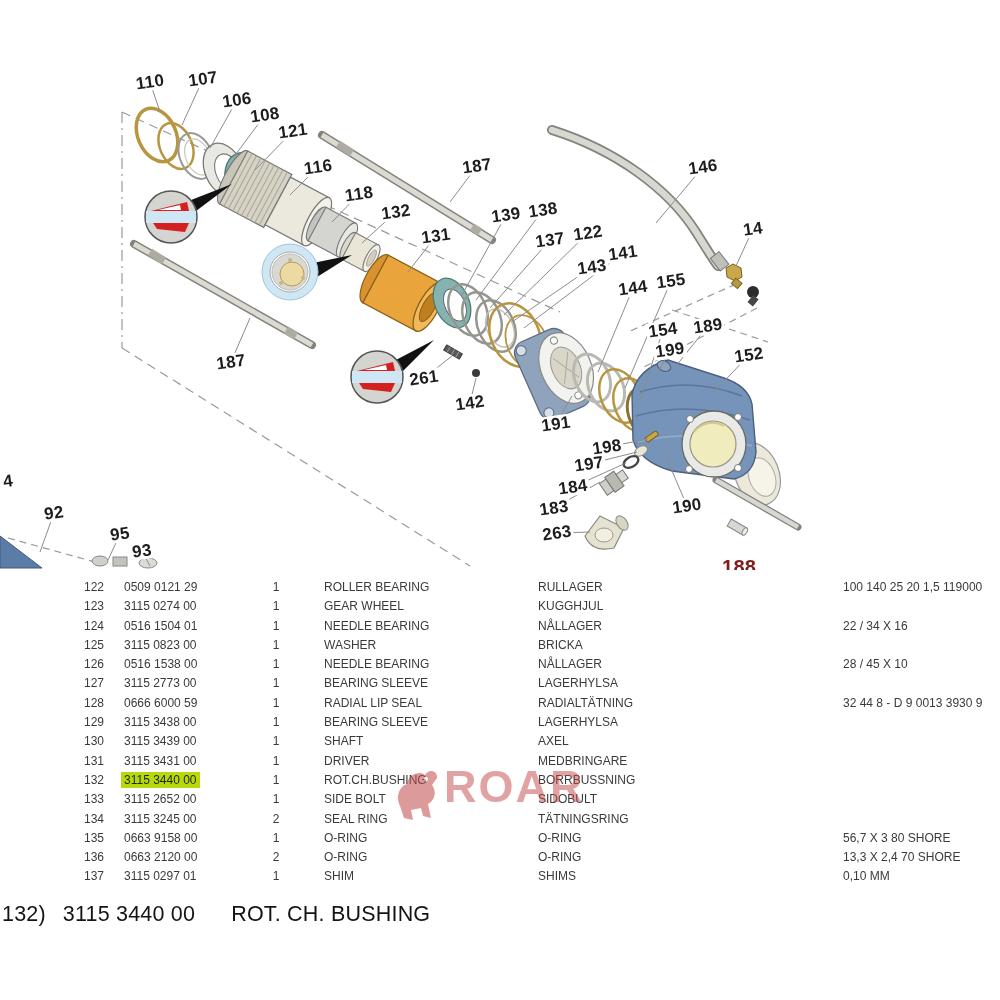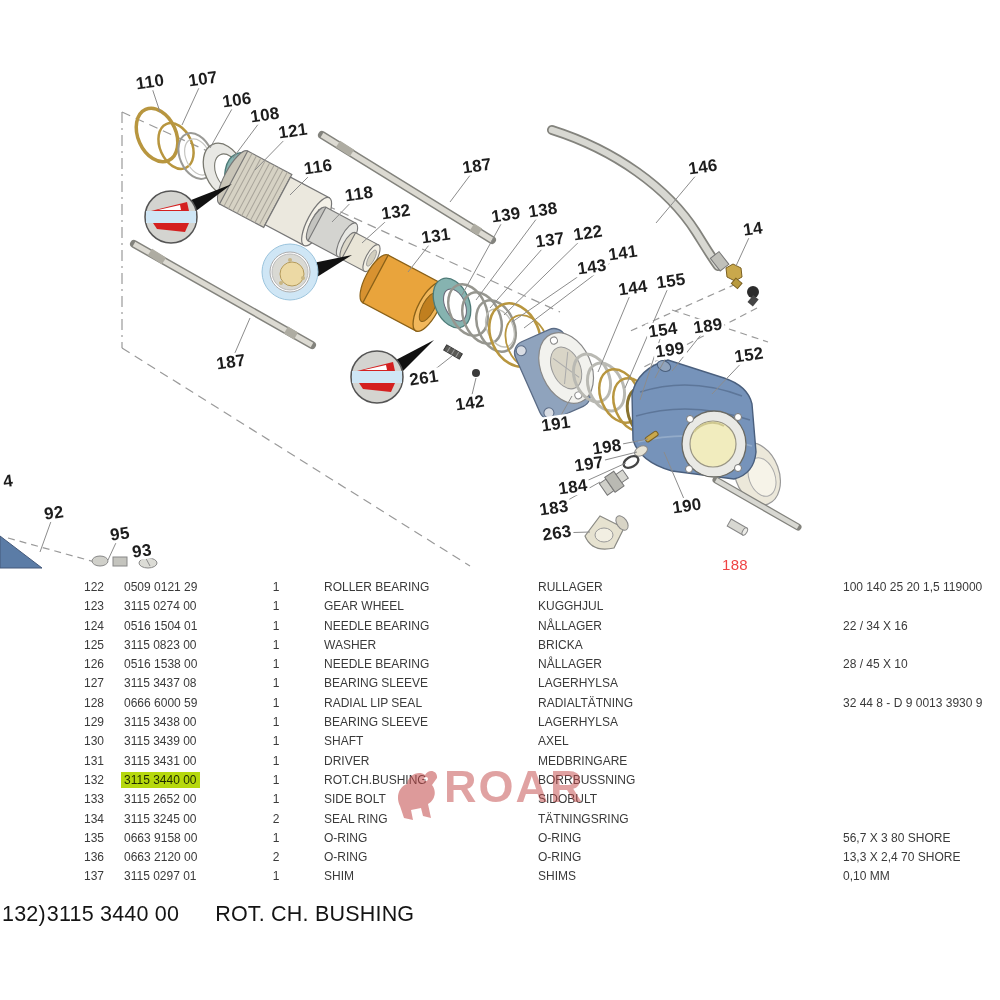--- a/index.html
+++ b/index.html
@@ -9,36 +9,36 @@
   }
   #diagram-wrap{position:absolute;left:0;top:0;width:1000px;height:572px;z-index:1}
   #diagram-svg{position:absolute;left:0;top:0}
   .callout{
     position:absolute;transform:translate(-50%,-50%) rotate(-8deg);
     font-size:17px;font-weight:700;color:#1d1d1d;line-height:1;
     background:#fff;padding:0 2px;z-index:3;letter-spacing:.3px;white-space:nowrap;
   }
   #clip-label{
     position:absolute;left:722px;top:555px;width:44px;height:14px;overflow:hidden;
-    z-index:3;font-size:15px;font-weight:400;color:#ef4444;letter-spacing:.3px;
+    z-index:3;font-size:20px;font-weight:700;color:#7f1d1d;letter-spacing:.3px;
   }
   
   #parts-table{position:absolute;left:0;top:578px;width:1000px;z-index:2;font-size:12px;color:#3a3a3a}
   .trow{position:relative;height:19.3px;line-height:19.3px;white-space:nowrap}
   .tc{position:absolute;top:0}
   .c-item{left:70px;width:34px;text-align:right}
   .c-part{left:124px}
   .c-qty{left:264px;width:24px;text-align:center}
   .c-en{left:324px}
   .c-sv{left:538px}
   .c-dim{left:843px}
   .hl{background:#b6d80d;color:#1f2b00;padding:1px 3px;margin-left:-3px}
   
   #footer{position:absolute;left:2px;top:902px;z-index:2;display:flex;font-size:21.5px;color:#141414;letter-spacing:.2px}
-  #footer .f-ref{margin-right:1px}
+  #footer .f-ref{margin-right:17px}
   #footer .f-part{margin-right:36px}
   
   #watermark{position:absolute;left:392px;top:764px;z-index:4;display:flex;align-items:flex-start;pointer-events:none}
   #watermark .wm-logo{opacity:.55;margin-right:4px}
   .wm-roar{font-size:45px;font-weight:800;font-stretch:condensed;color:#c24848;opacity:.5;letter-spacing:2px;line-height:1}
   .wm-drill{font-size:45px;font-weight:800;color:#9c9c9c;opacity:.42;letter-spacing:2px;line-height:1;margin-left:3px}
 </style>
 </head>
 <body>
 
@@ -384,21 +384,21 @@
     <div class="trow">
       <span class="tc c-item"><span>126</span></span>
       <span class="tc c-part"><span>0516 1538 00</span></span>
       <span class="tc c-qty"><span>1</span></span>
       <span class="tc c-en"><span>NEEDLE BEARING</span></span>
       <span class="tc c-sv"><span>NÅLLAGER</span></span>
       <span class="tc c-dim"><span>28 / 45 X 10</span></span>
     </div>
     <div class="trow">
       <span class="tc c-item"><span>127</span></span>
-      <span class="tc c-part"><span>3115 3437 08</span></span>
+      <span class="tc c-part"><span>3115 2773 00</span></span>
       <span class="tc c-qty"><span>1</span></span>
       <span class="tc c-en"><span>BEARING SLEEVE</span></span>
       <span class="tc c-sv"><span>LAGERHYLSA</span></span>
     </div>
     <div class="trow">
       <span class="tc c-item"><span>128</span></span>
       <span class="tc c-part"><span>0666 6000 59</span></span>
       <span class="tc c-qty"><span>1</span></span>
       <span class="tc c-en"><span>RADIAL LIP SEAL</span></span>
       <span class="tc c-sv"><span>RADIALTÄTNING</span></span>

